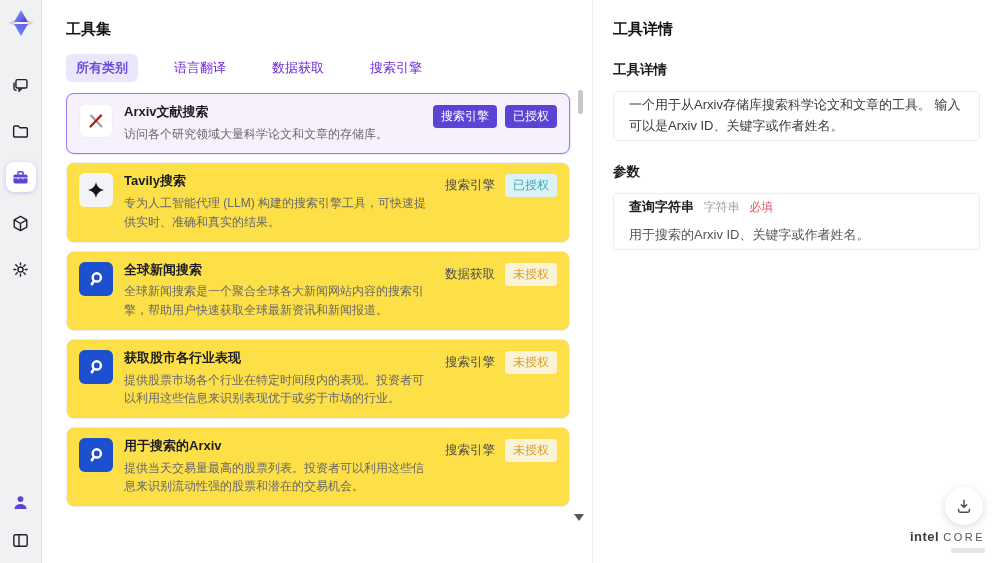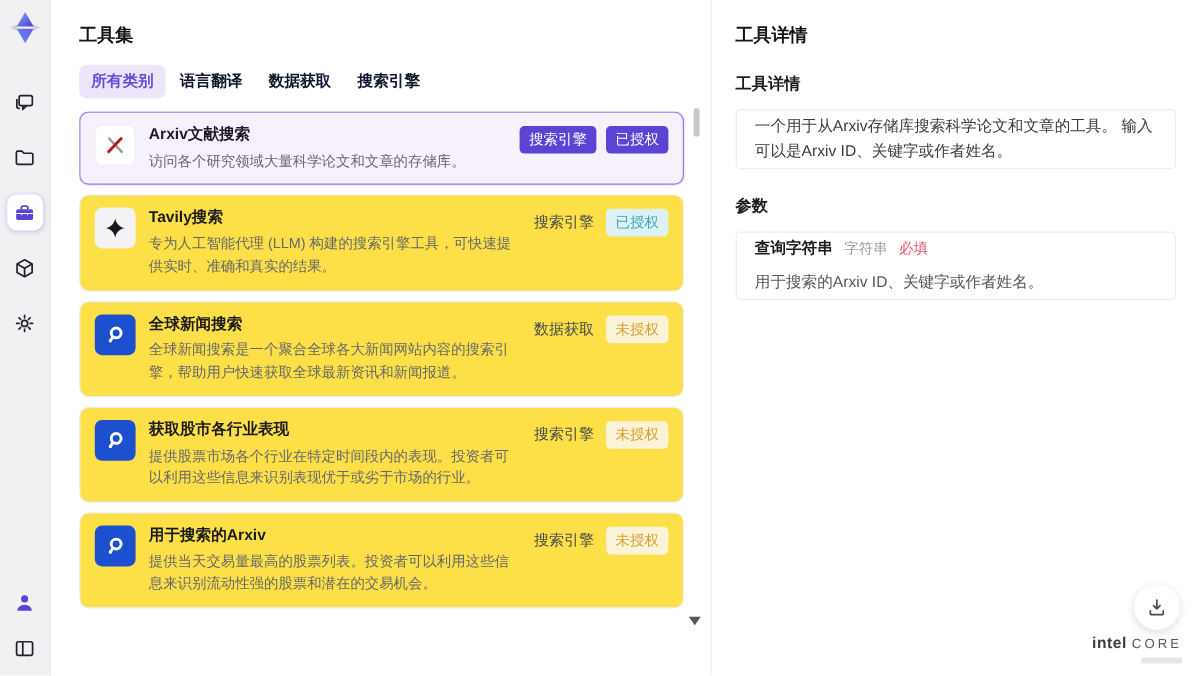--- a/index.html
+++ b/index.html
@@ -14,22 +14,22 @@
   .rail-nav{display:flex;flex-direction:column;gap:16px;align-items:center;}
   .nav-item{width:30px;height:30px;border-radius:8px;display:flex;align-items:center;
     justify-content:center;cursor:pointer;}
   .nav-item svg{width:19px;height:19px;}
   .nav-item.active{background:#fff;box-shadow:0 1px 4px rgba(91,68,212,.28);}
   .rail-bottom{margin-top:auto;margin-bottom:8px;display:flex;flex-direction:column;gap:8px;align-items:center;}
 
   
   .panel-left{width:551px;flex:none;border-right:1px solid #ececee;padding:20px 0 0 24px;position:relative;}
   .panel-title{font-size:15px;font-weight:bold;color:#141418;}
-  .tabs{display:flex;align-items:center;gap:2px;margin-top:15px;}
-  .tab{font-size:13px;color:#0f172a;padding:5px 10px;border-radius:6px;cursor:pointer;white-space:nowrap;font-weight:bold;}
+  .tabs{display:flex;align-items:center;gap:26px;margin-top:15px;}
+  .tab{font-size:13px;color:#6d28d9;padding:5px 10px;border-radius:6px;cursor:pointer;white-space:nowrap;}
   .tab.active{background:#ece6fa;color:#6a4be0;font-weight:bold;}
   .tool-list{margin-top:11px;padding-right:22px;height:445px;overflow:hidden;}
   .tool-card{border:1px solid #ececee;border-radius:8px;background:#fde047;padding:10px 12px;
     margin-bottom:8px;display:flex;gap:11px;cursor:pointer;}
   .tool-card.selected{background:#f7f1fd;border:1px solid #9b79ec;box-shadow:0 0 0 1px rgba(155,121,236,.18);}
   .tool-icon{width:34px;height:34px;border-radius:6px;flex:none;display:flex;align-items:center;justify-content:center;}
   .tool-icon svg{width:20px;height:20px;}
   .icon-bg-white{background:#fff;border:1px solid #f0f0f2;}
   .icon-bg-gray{background:#f3f3f5;}
   .icon-bg-blue{background:#1c50cf;}

